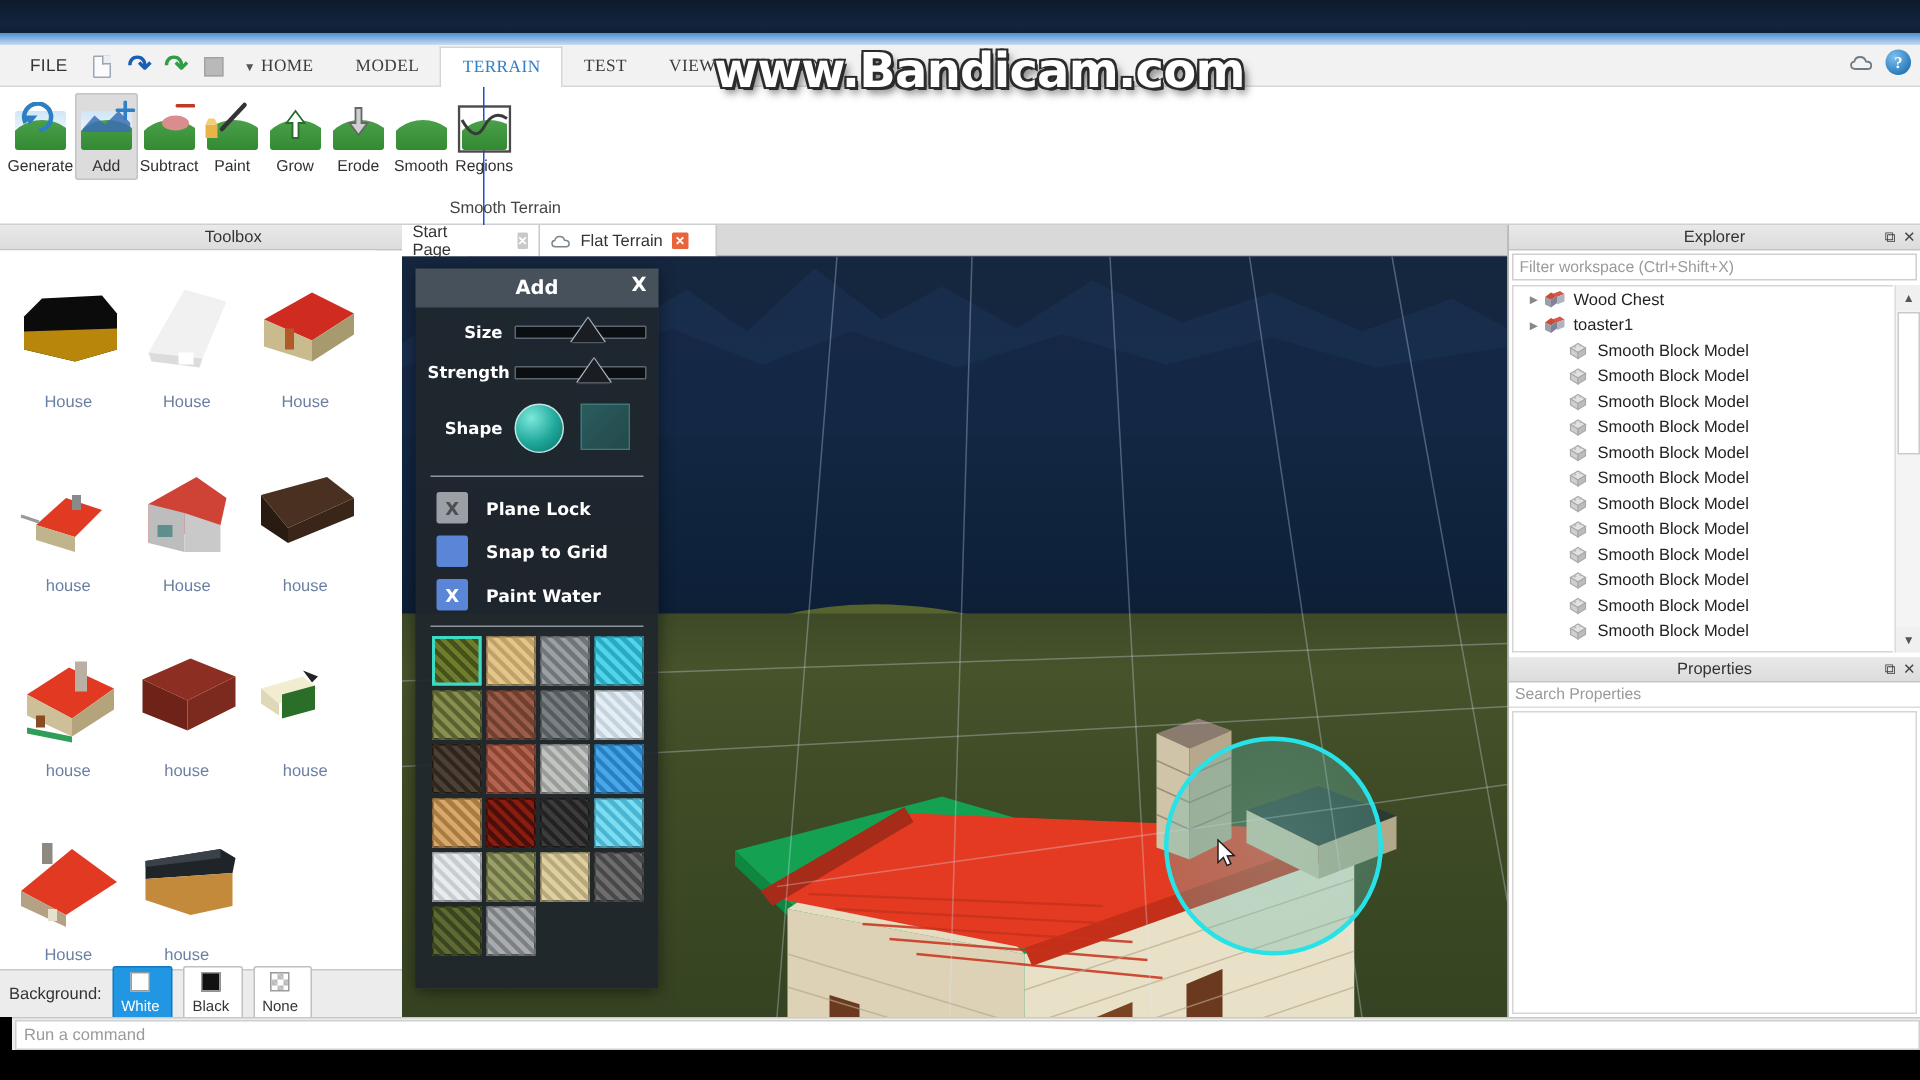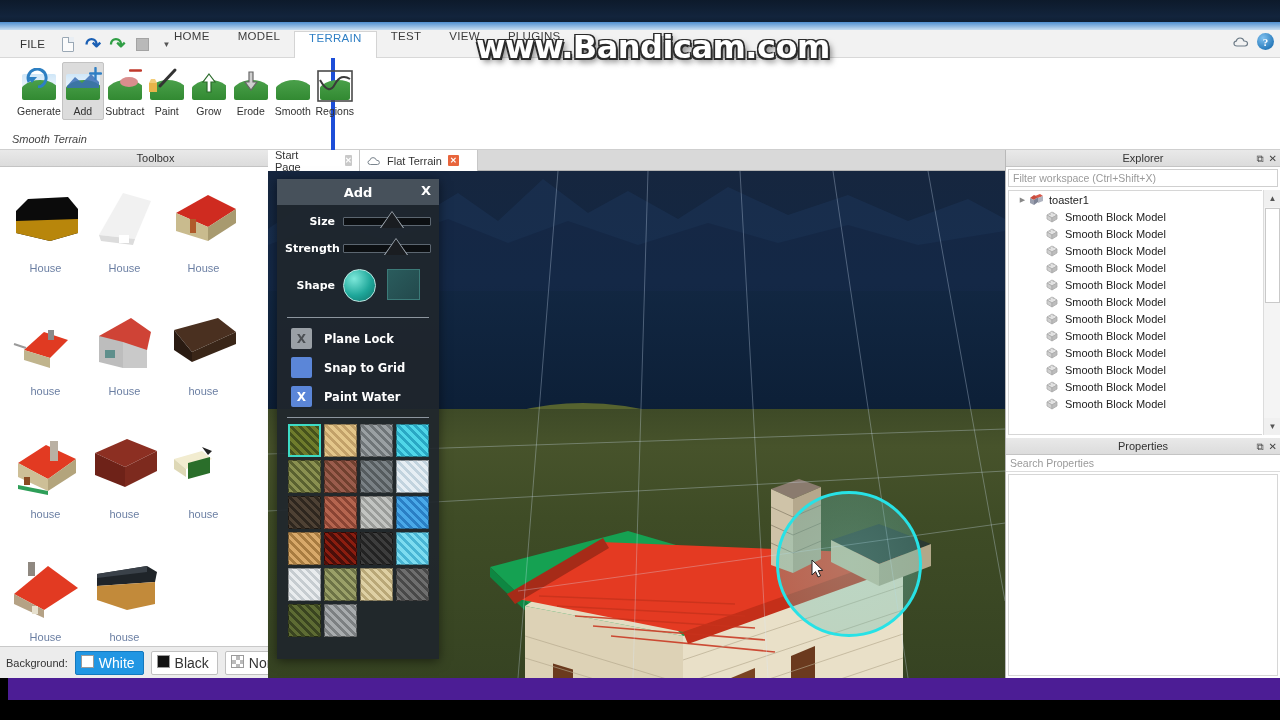--- a/index.html
+++ b/index.html
@@ -50,22 +50,22 @@
     content:''; position:absolute; right:-1px; top:-1px; width:5px; height:5px;
     background:#e9eef3; border-left:1.2px solid #9aa8b5; border-bottom:1.2px solid #9aa8b5;
   }
   .ico-undo { color:#1a5fb4; font-size:19px; font-weight:bold; line-height:1; transform: scaleX(-1);}
   .ico-redo { color:#2f9e44; font-size:19px; font-weight:bold; line-height:1;}
   .ico-gray { width:13px; height:13px; background:#b9b9b9; border:1px solid #a3a3a3;}
   .ico-caret { font-size:8px; color:#555; margin-left:-2px;}
 
   .ribbon-tabs { position:absolute; left:160px; top:0; height:28px; display:flex; }
   .rtab {
-    padding: 0 14px; height:28px; display:flex; align-items:flex-start;
-    font-size:11.5px; color:#3c3c3c; letter-spacing:.3px;
+    padding: 0 14px; height:28px; display:flex; align-items:center;
+    font-size:11.5px; color:#3c3c3c; letter-spacing:.3px;font-family:Liberation Serif, serif;
   }
   .rtab.active {
     background:#ffffff; color:#2f7fc4;
     border-left:1px solid #d4d4d4; border-right:1px solid #d4d4d4;
     border-top:1px solid #d4d4d4; border-bottom:1px solid #fff;
     margin-top:1px; height:28px;
   }
   .tb-right { position:absolute; right:6px; top:3px; display:flex; gap:7px; align-items:center;}
   .ico-cloud {
     width:17px;height:12px; position:relative;
@@ -77,32 +77,32 @@
     color:#fff; font-size:11px; font-weight:bold; display:flex;align-items:center;justify-content:center;
     font-family:"Liberation Serif", serif;
   }
 
   
   .ribbon {
     position:absolute; left:0; top:58px; width:1280px; height:92px;
     background:#ffffff; border-bottom:1px solid #cfcfcf;
   }
   .ribbon-group {
-    position:absolute; left:12px; top:0; width:323px; height:92px;
-    border-right:4px solid #1d4ed8;
+    position:absolute; left:0; top:0; width:323px; height:92px;
+    border-right:1px solid #1d4ed8;
   }
   .ribbon-items { display:flex; align-items:flex-start; padding:4px 2px 0 4px; }
   .rb-item {
     width:47px; display:flex; flex-direction:column; align-items:center;
     padding:3px 0 2px 0; border:1px solid transparent; border-radius:2px;
   }
   .rb-item.sel { background:#dcdcdc; border:1px solid #c3c3c3; }
   .rb-ico { width:40px; height:38px; position:relative; }
   .rb-label { font-size:10.5px; color:#313131; margin-top:1px; }
-  .group-title { position:absolute; bottom:5px; left:0; width:374px; text-align:left; font-size:11px; color:#444;font-style:italic;}
+  .group-title { position:absolute; bottom:5px; left:0; width:374px; text-align:right; font-size:11px; color:#444;}
 
   
   .hill {
     position:absolute; left:3px; bottom:4px; width:34px; height:22px; overflow:hidden;
     border-radius:2px;
   }
   .hill:before {
     content:''; position:absolute; left:-4px; bottom:-14px; width:44px; height:34px;
     background:linear-gradient(180deg,#4aa04a,#217a21); border-radius:50% 50% 0 0;
   }
@@ -143,22 +143,22 @@
   .sc-arrow { width:17px; height:17px; display:flex; align-items:center; justify-content:center; font-size:8px; color:#555; background:#f0f0f0;}
   .sc-thumb { position:absolute; left:1px; width:15px; background:#fff; border:1px solid #c9c9c9;}
 
   .tbx-footer {
     position:absolute; left:0; bottom:0; width:268px; height:32px;
     background:#ececec; border-top:1px solid #c9c9c9;
     display:flex; align-items:center; gap:7px; padding-left:6px;
   }
   .bg-label { font-size:11px; color:#333; }
   .bg-btn {
-    display:flex; align-items:flex-start; gap:5px; padding:3px 8px 3px 5px;
-    border:1px solid #c0c0c0; background:#fff; border-radius:2px; font-size:14px; color:#333;
+    display:flex; align-items:center; gap:5px; padding:3px 8px 3px 5px;
+    border:1px solid #c0c0c0; background:#fff; border-radius:2px; font-size:10px; color:#333;flex-direction:column;
   }
   .bg-btn.active { background:#2196e3; border-color:#1478bd; color:#fff;}
   .sw { width:13px; height:13px; border:1px solid #9b9b9b; }
   .sw.white{background:#fff;}
   .sw.black{background:#111;}
   .sw.none{background:
     linear-gradient(45deg,#bbb 25%,transparent 25%,transparent 75%,#bbb 75%),
     linear-gradient(45deg,#bbb 25%,#fff 25%,#fff 75%,#bbb 75%);
     background-size:8px 8px; background-position:0 0,4px 4px;}
 
@@ -833,20 +833,31 @@
     <div class="tree" id="explorer-tree">
         <div class="tree-row depth0">
           <span class="tw">▶</span>
           <span class="ticon"><svg width="16" height="14" viewBox="0 0 16 14">
               <path d="M2 5 L6 2 L10 4 L6 7 Z" fill="#c94b3c"></path>
               <path d="M2 5 L6 7 L6 12 L2 10 Z" fill="#9a9fae"></path>
               <path d="M6 7 L10 4 L10 9 L6 12 Z" fill="#7e8496"></path>
               <path d="M7 3 L12 1 L15 3 L10 5 Z" fill="#d6584a"></path>
               <path d="M10 5 L15 3 L15 8 L10 10 Z" fill="#b0b4c0"></path>
             </svg></span>
+          <span>Wood Chest</span>
+        </div>
+        <div class="tree-row depth0">
+          <span class="tw">▶</span>
+          <span class="ticon"><svg width="16" height="14" viewBox="0 0 16 14">
+              <path d="M2 5 L6 2 L10 4 L6 7 Z" fill="#c94b3c"></path>
+              <path d="M2 5 L6 7 L6 12 L2 10 Z" fill="#9a9fae"></path>
+              <path d="M6 7 L10 4 L10 9 L6 12 Z" fill="#7e8496"></path>
+              <path d="M7 3 L12 1 L15 3 L10 5 Z" fill="#d6584a"></path>
+              <path d="M10 5 L15 3 L15 8 L10 10 Z" fill="#b0b4c0"></path>
+            </svg></span>
           <span>toaster1</span>
         </div>
         <div class="tree-row">
           <span class="tw"></span>
           <span class="ticon"><svg width="16" height="14" viewBox="0 0 16 14">
               <path d="M3 5 L8 2 L13 5 L8 8 Z" fill="#e2e2e2" stroke="#a9a9a9" stroke-width=".8"></path>
               <path d="M3 5 L8 8 L8 12 L3 9 Z" fill="#cfcfcf" stroke="#a9a9a9" stroke-width=".8"></path>
               <path d="M8 8 L13 5 L13 9 L8 12 Z" fill="#bcbcbc" stroke="#a9a9a9" stroke-width=".8"></path>
               <circle cx="6" cy="4.2" r=".9" fill="#bdbdbd"></circle>
               <circle cx="9.5" cy="3.2" r=".9" fill="#bdbdbd"></circle>
@@ -989,16 +1000,22 @@
         <span class="ph-restore">⧉</span>
         <span class="ph-close">✕</span>
       </div>
     </div>
     <div class="prop-search">
       <span>Search Properties</span>
     </div>
     <div class="prop-body"></div>
   </div>
 
+  <div class="cmdbar">
+    <span class="cmd-grip">⋮</span>
+    <div class="cmd-input">
+      <span>Run a command</span>
+    </div>
+  </div>
   <div class="bottom-black"></div>
   <div class="left-black"></div>
 
 </div>
 
 </body></html>

